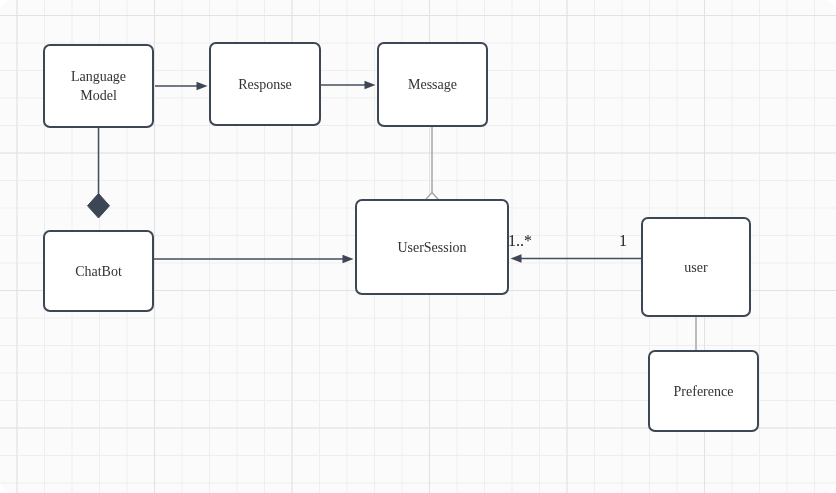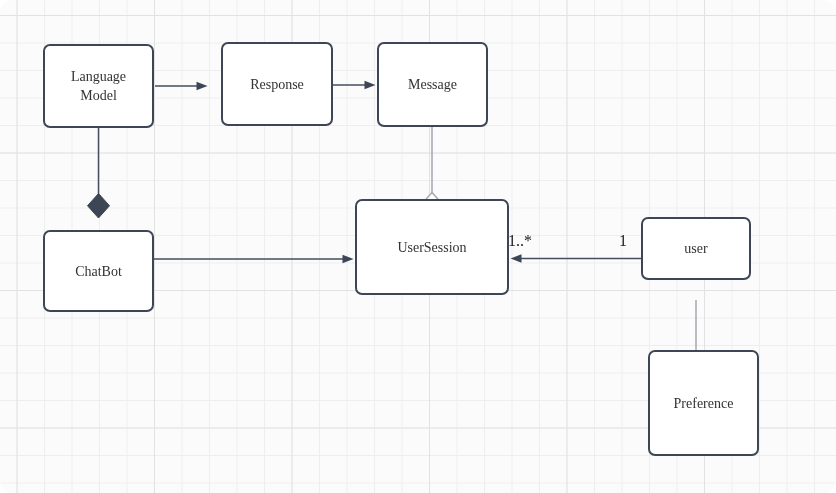--- a/index.html
+++ b/index.html
@@ -55,26 +55,26 @@
     align-items: center;
     justify-content: center;
     text-align: center;
     font-size: 14px;
     line-height: 19px;
     color: #333333;
     cursor: default;
   }
   .node-language-model { left: 43px;  top: 44px;  width: 111px; height: 84px; }
   .node-language-model .node-label { max-width: 80px; }
-  .node-response       { left: 209px; top: 42px;  width: 112px; height: 84px; margin-left: 12px; }
+  .node-response       { left: 209px; top: 42px;  width: 112px; height: 84px; }
   .node-message        { left: 377px; top: 42px;  width: 111px; height: 85px; font-family: Liberation Serif, serif; }
   .node-chatbot        { left: 43px;  top: 218px; width: 111px; height: 82px; margin-top: 12px; }
   .node-usersession    { left: 355px; top: 199px; width: 154px; height: 96px; }
-  .node-user           { left: 641px; top: 217px; width: 110px; height: 63px; }
-  .node-preference     { left: 648px; top: 350px; width: 111px; height: 106px; }
+  .node-user           { left: 641px; top: 217px; width: 110px; height: 100px; }
+  .node-preference     { left: 648px; top: 350px; width: 111px; height: 82px; }
 
   
   .mult-label {
     position: absolute;
     font-size: 16px;
     line-height: 17px;
     color: #222222;
     white-space: nowrap;
   }
   .mult-target { left: 508px; top: 232px; }

